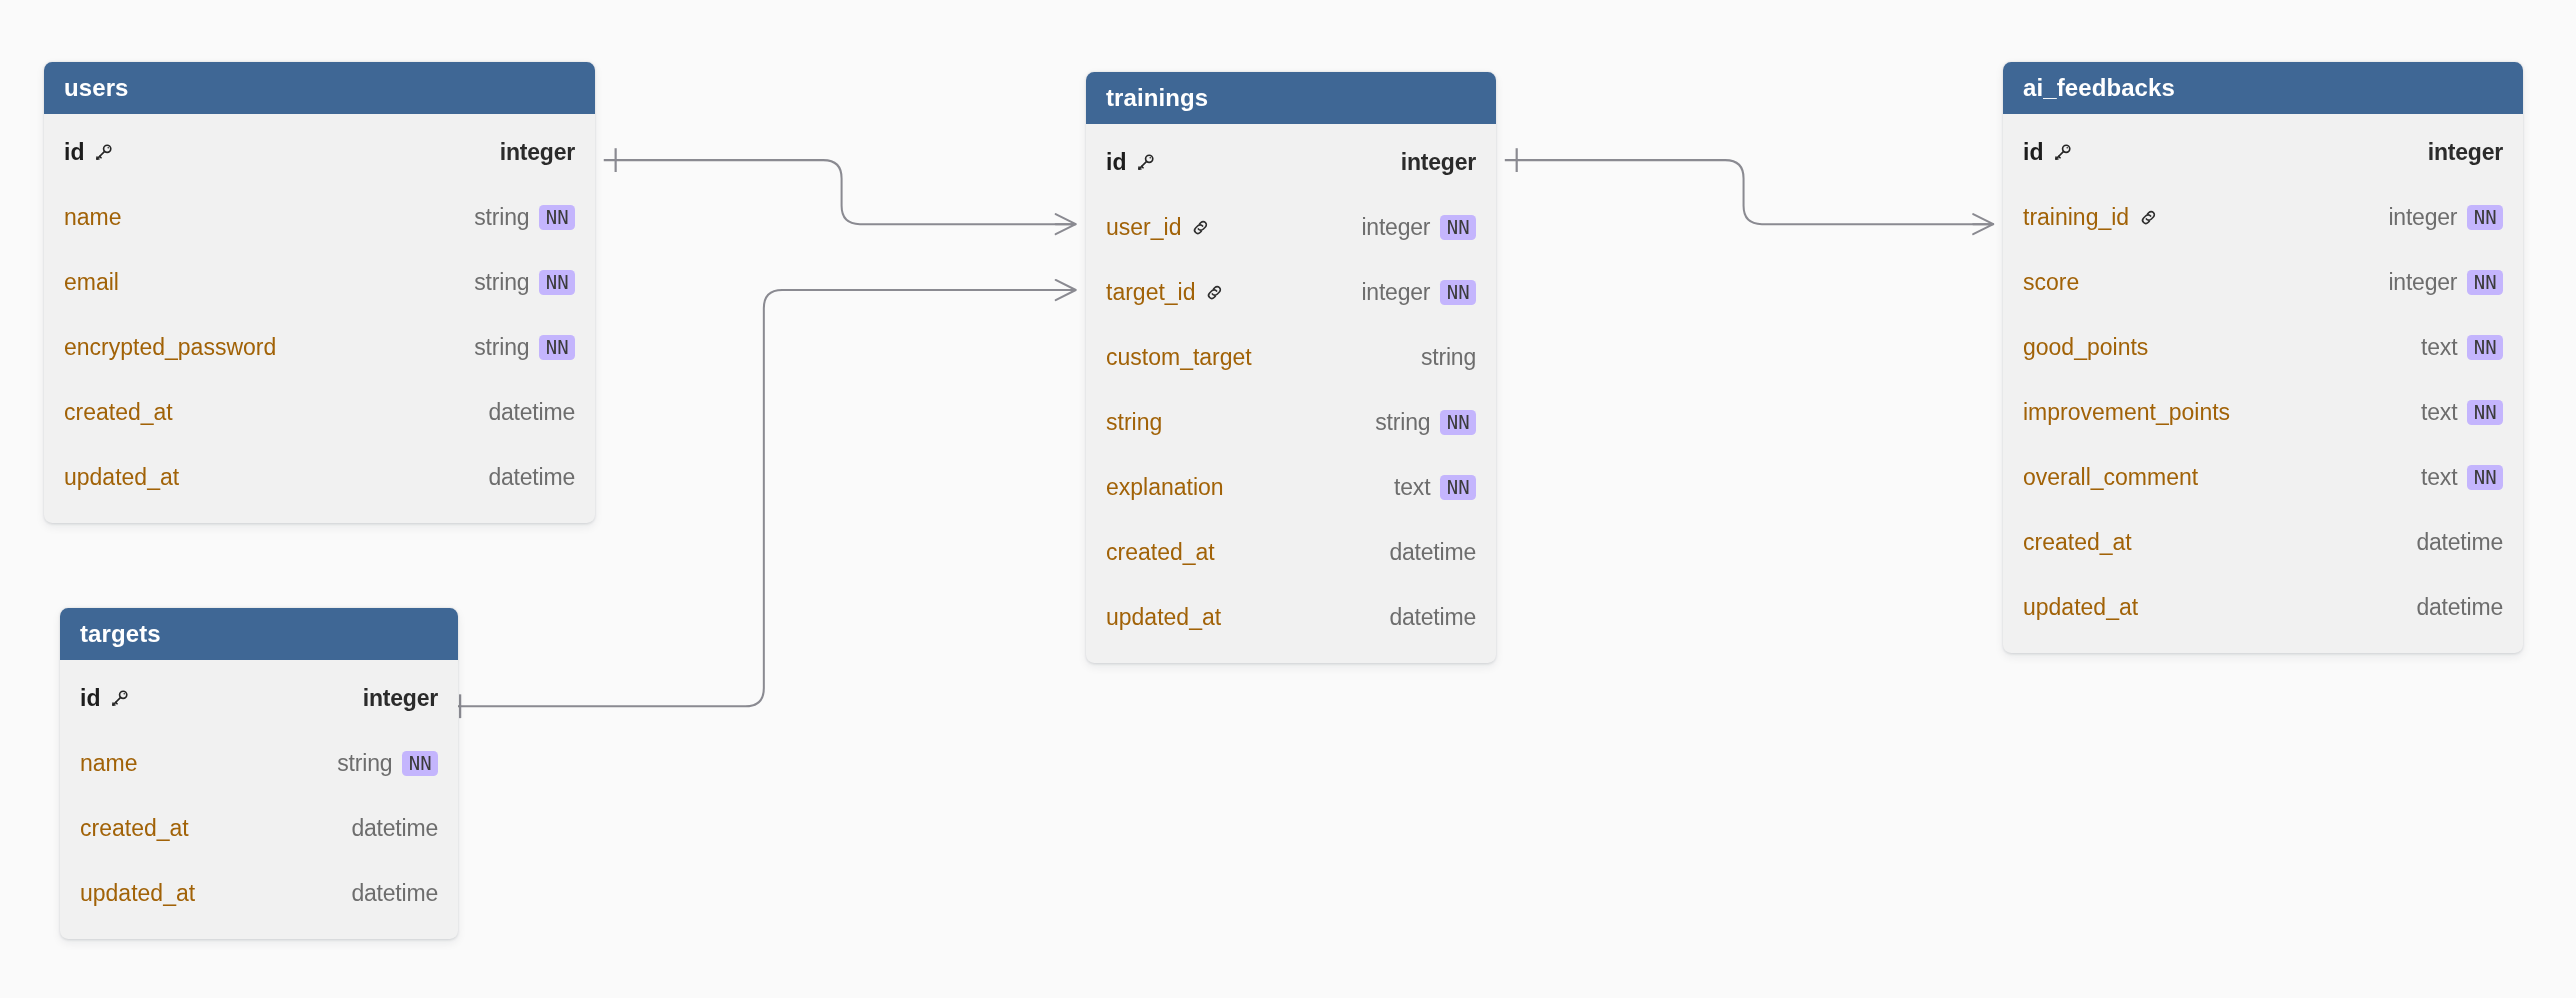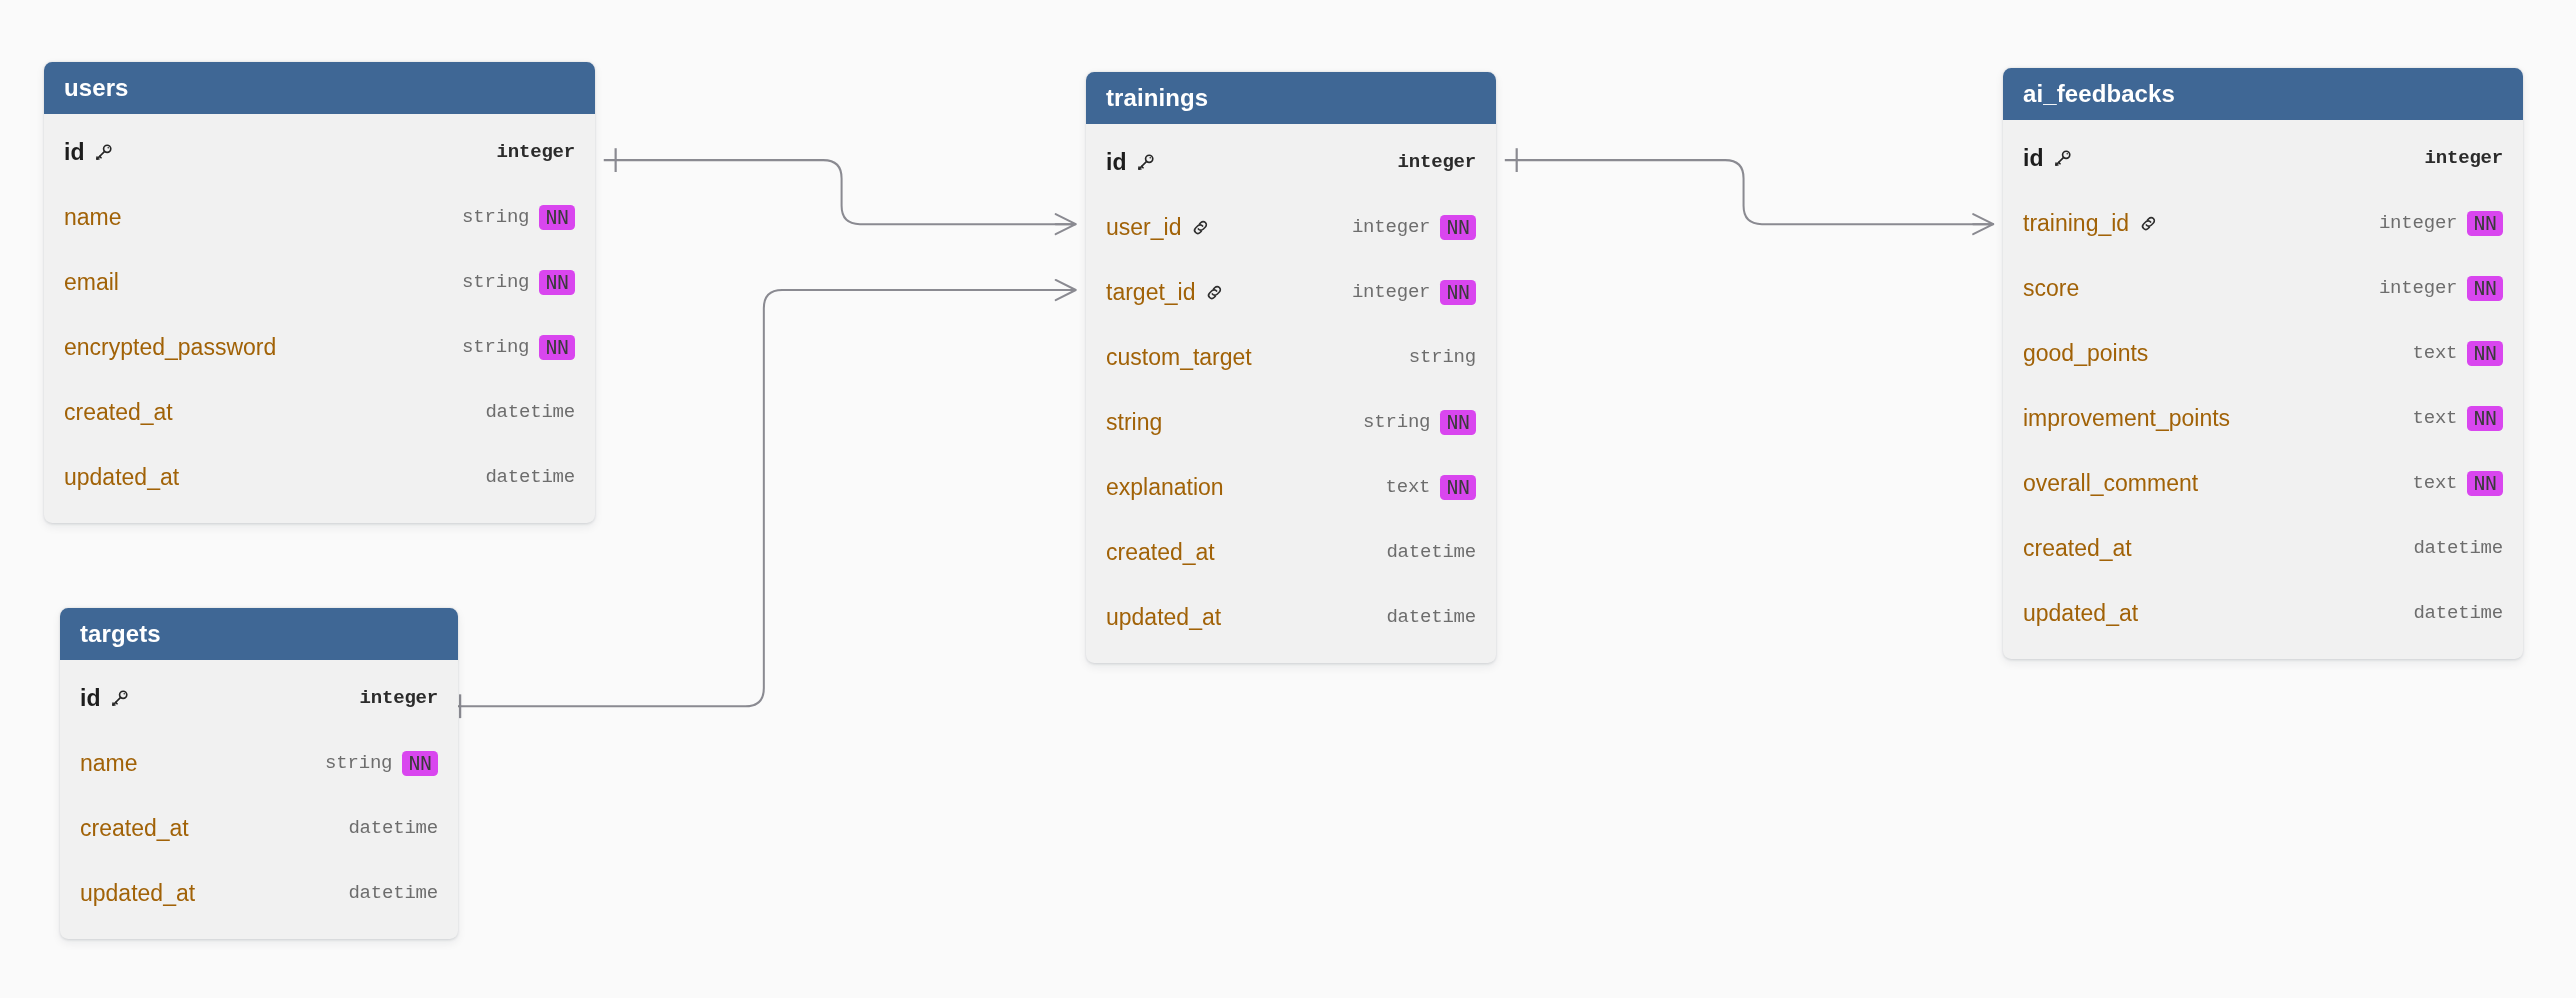--- a/index.html
+++ b/index.html
@@ -80,35 +80,35 @@
 
   .field-meta {
     margin-left: auto;
     display: flex;
     align-items: center;
     gap: 10px;
     white-space: nowrap;
   }
 
   .field-type {
-    font-family: Liberation Mono, monospace;
-    font-size: 19px;
+    font-family: Liberation Sans, sans-serif;
+    font-size: 23px;
     color: #6d6d6d;
     letter-spacing: -0.2px;
   }
   .field-row.pk .field-type {
     color: #2b2b2b;
     font-weight: bold;
   }
 
   .nn-badge {
     font-family: "DejaVu Sans Mono", "Liberation Mono", monospace;
     font-size: 19px;
     color: #3b3b3b;
-    background: #d946ef;
+    background: #c4b5fd;
     border-radius: 4.6px;
     padding: 1.8px 6.4px 2.7px 6.4px;
     line-height: 1.1;
   }
 
   .icon {
     display: inline-flex;
     align-items: center;
     justify-content: center;
     width: 22px;
@@ -349,21 +349,21 @@
           <div class="field-row">
             <div class="field-name">
               <span>updated_at</span>
             </div>
             <div class="field-meta">
               <span class="field-type">datetime</span>
             </div>
           </div>
         </div>
       </div>
-      <div class="entity" style="left: 2003px; top: 68px; width: 520px;">
+      <div class="entity" style="left: 2003px; top: 62px; width: 520px;">
         <div class="entity-header">ai_feedbacks</div>
         <div class="entity-body">
           <div class="field-row pk">
             <div class="field-name">
               <span>id</span>
               <span class="icon">
                 <svg viewBox="0 0 24 24" width="21" height="21" fill="none" stroke="#262626" stroke-width="1.9" stroke-linecap="round" stroke-linejoin="round">
                   <circle cx="16.2" cy="7.8" r="4.1"></circle>
                   <path d="M13.3 10.7 4.6 19.4"></path>
                   <path d="M4.6 19.4v-2.2"></path>

